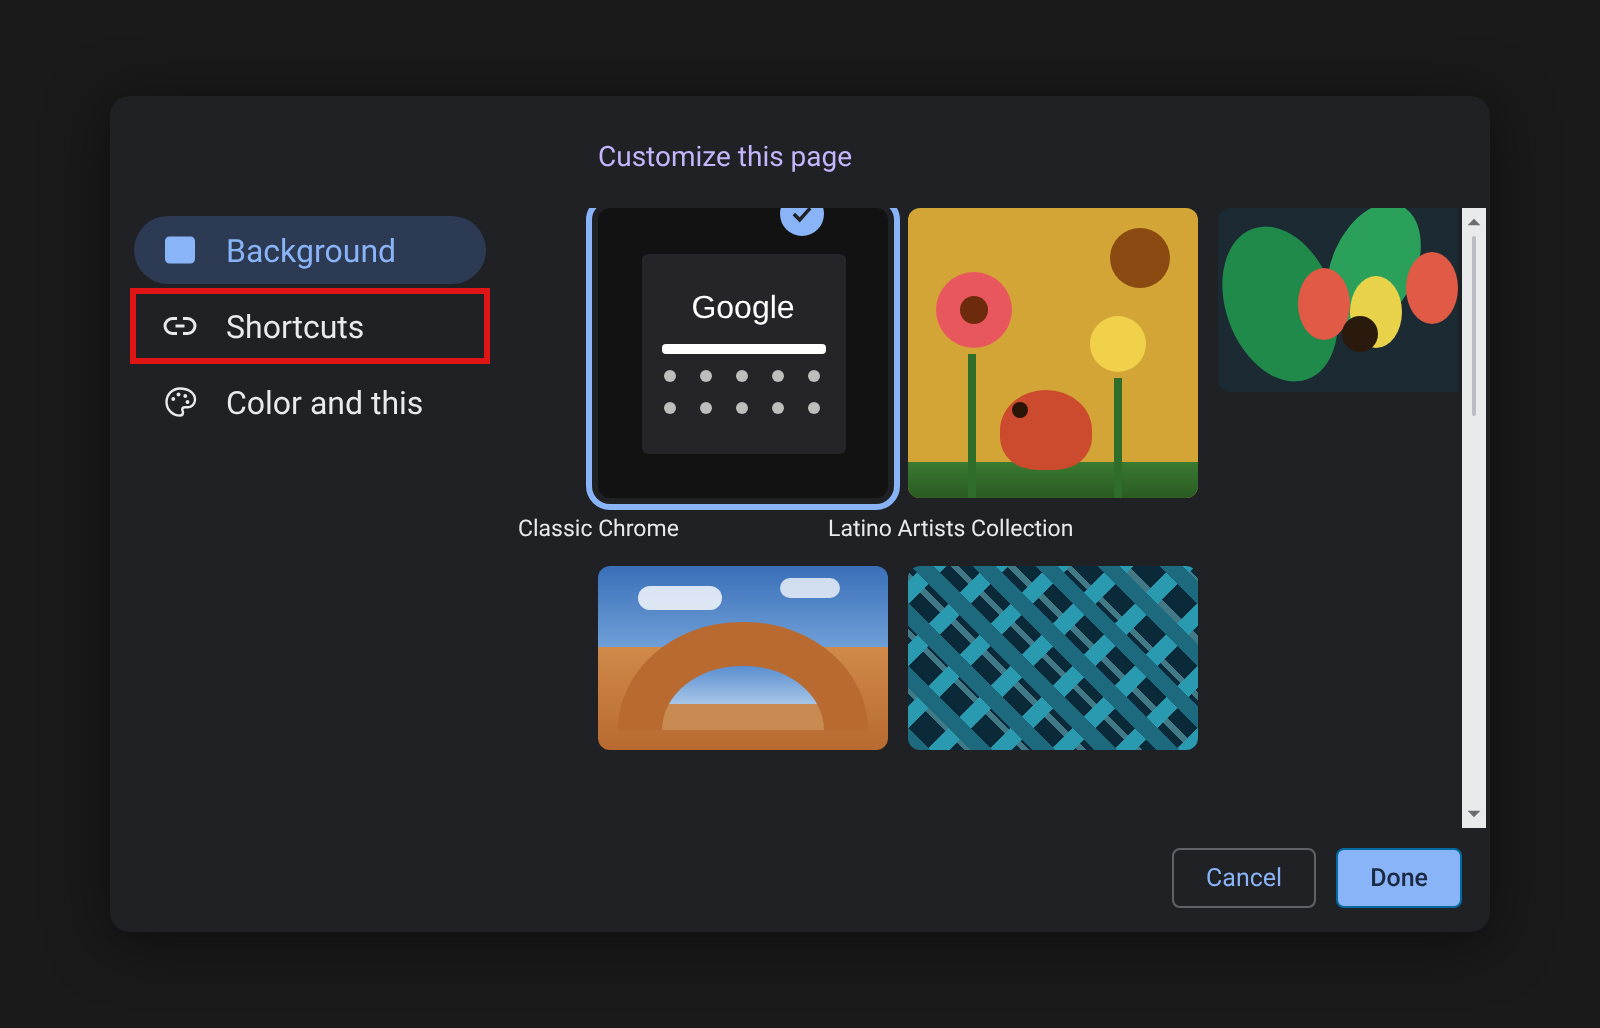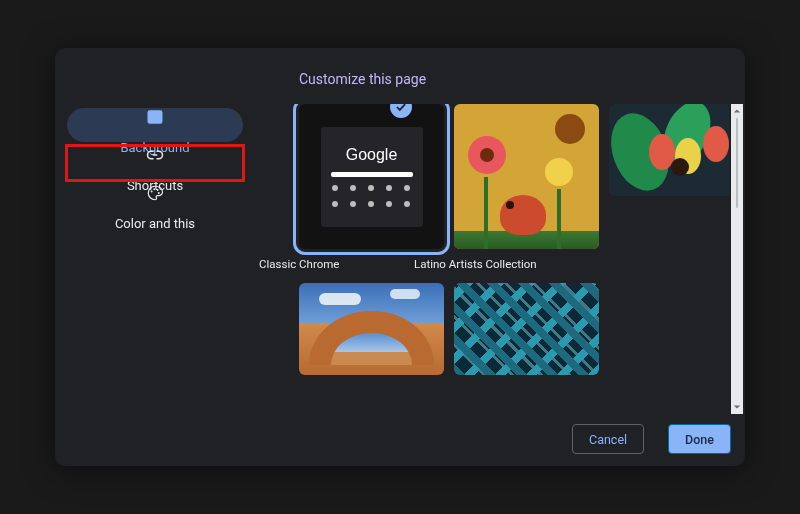--- a/index.html
+++ b/index.html
@@ -32,24 +32,23 @@
     flex-direction: column;
     gap: 4px;
   }
   .side-item {
     display: flex;
     align-items: center;
     gap: 14px;
     height: 34px;
     border-radius: 17px;
     padding: 0 14px;
-    font-size: 13px;
+    font-size: 16px;
     color: #e8eaed;
     cursor: pointer;
-    flex-direction: column;
   }
   .side-item.selected {
     background: #2d3a53;
     color: #8ab4f8;
   }
   .side-item.selected .icon svg { stroke: #8ab4f8; fill: #8ab4f8; }
   .side-item.highlight {
     outline: 3px solid #e01515;
     outline-offset: -1px;
     border-radius: 0;
@@ -170,21 +169,21 @@
     position:absolute; right:2px; top:0; width:12px; bottom:0;
     background:#e8eaec; border-radius: 0;
   }
   .scrollbar .track{position:absolute;left:3px;right:3px;top:14px;bottom:14px;}
   .scrollbar .thumb-bar{position:absolute;left:2px;right:2px;top:0;height:90px;background:#b9bcc0;border-radius:3px;}
   .scrollbar .arrow{position:absolute;left:0;right:0;height:14px;display:flex;align-items:center;justify-content:center;}
   .scrollbar .arrow svg{width:8px;height:8px;fill:#6a6d72;}
   .scrollbar .up{top:0;} .scrollbar .down{bottom:0;}
   .footer {
     position:absolute; right:14px; bottom:12px;
-    display:flex; gap:24px;
+    display:flex; gap:10px;
   }
   .btn {
     height:30px; padding:0 16px; border-radius:4px;
     font-size:12.5px; display:flex; align-items:center; justify-content:center;
     cursor:pointer; user-select:none;
   }
   .btn.secondary {
     background:transparent; color:#8ab4f8; border:1px solid #5f6368;
   }
   .btn.primary {

